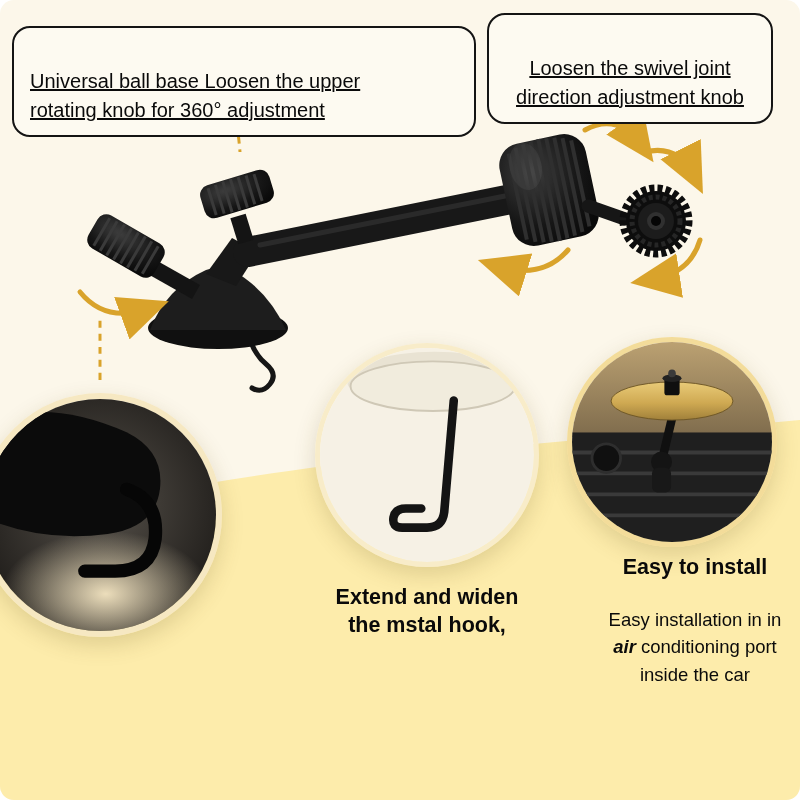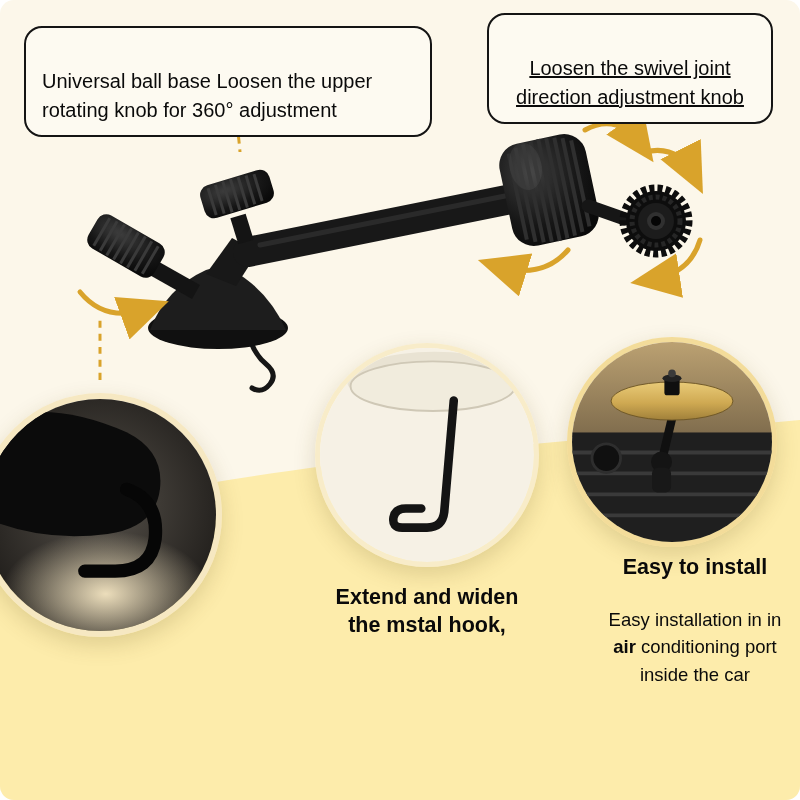--- a/index.html
+++ b/index.html
@@ -7,39 +7,39 @@
   body { font-family:"Liberation Sans", sans-serif; color:#0d0d0d; }
   .page { position:relative; width:800px; height:800px; overflow:hidden;
           border-radius:14px; background:#fcf7ea; }
   .wave-svg { position:absolute; left:0; top:0; z-index:0; }
   .product-svg { position:absolute; left:0; top:0; z-index:1; }
 
   .callout { position:absolute; z-index:6; background:#fdfaf1;
              border:2px solid #141414; border-radius:18px;
              padding:11px 16px; font-size:20px; line-height:1.42;
              white-space:pre-line; color:#0a0a0a; }
-  .c1 { left:24px;  top:26px;  width:408px; }
+  .c1 { left:12px;  top:26px;  width:464px;text-decoration:underline; }
   .c2 { left:487px; top:13px;  width:286px; text-align:center;text-decoration:underline; }
   .c3 { left:24px;  top:383px; width:234px; }
 
   .photo { position:absolute; border-radius:50%; overflow:hidden; z-index:2;
            box-shadow:0 8px 22px rgba(90,70,20,.18); }
   .photo svg { display:block; width:100%; height:100%; }
   .p-tape    { left:-22px; top:393px; width:244px; height:244px; border:6px solid #f6e8c2; }
   .p-hook    { left:315px; top:343px; width:224px; height:224px; border:5px solid #f8ecc9; }
   .p-install { left:567px; top:337px; width:210px; height:210px; border:5px solid #f3dc9a; }
 
   .feat { position:absolute; z-index:3; text-align:center; white-space:pre-line; color:#0a0a0a; }
   .f-tape    { left:6px;   top:636px; width:282px; }
   .f-hook    { left:318px; top:566px; width:218px; }
   .f-install { left:584px; top:536px; width:178px;margin-left:22px; }
   .feat h3 { font-size:21.5px; font-weight:bold; margin-bottom:6px; line-height:1.3; }
   .f-tape h3 { font-size:22px; }
   .feat p { font-size:18.5px; line-height:1.48; }
-  .f-install p b { font-weight:bold; }
+  .f-install p b { font-weight:bold;font-style:italic; }
 </style>
 </head>
 <body>
 
 <div class="page">
 
   <svg class="wave-svg" width="800" height="800" viewBox="0 0 800 800">
     <path d="M 0 515 C 140 498 250 472 410 456 C 560 441 670 432 800 420 L 800 800 L 0 800 Z" fill="#fdecab"></path>
   </svg>
 

